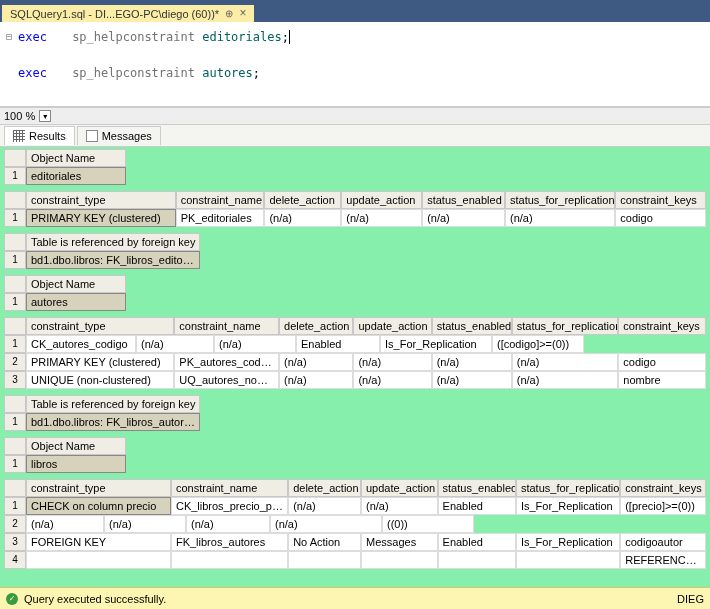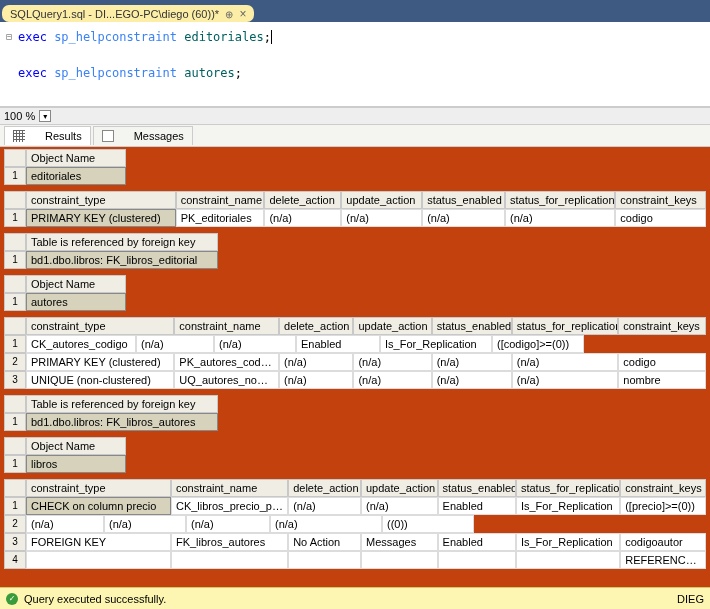--- a/index.html
+++ b/index.html
@@ -1,52 +1,52 @@
 <!DOCTYPE html>
 <html><head>
 <meta charset="utf-8">
 <style>
   * { margin:0; padding:0; box-sizing:border-box; }
   body { font-family:"Segoe UI",Tahoma,sans-serif; font-size:11px; background:#fff; color:#000; width:710px; height:609px; overflow:hidden; display:flex; flex-direction:column; }
   
   .tabbar { background:#3e5a82; display:flex; height:22px; align-items:flex-end; padding-left:2px; }
-  .tab { background:#fceea7; padding:3px 8px 2px 8px; display:flex; align-items:center; gap:6px; font-size:11px; color:#333;border-radius:7px; }
+  .tab { background:#fceea7; padding:3px 8px 2px 8px; display:flex; align-items:flex-start; gap:6px; font-size:11px; color:#333; }
   .tab .pin { color:#666; font-size:10px; }
   .tab .close { color:#666; font-size:12px; line-height:10px; }
   
   .editor { background:#fff; padding:6px 6px 6px 18px; font-family:Consolas,monospace; font-size:12px; line-height:18px; border-bottom:1px solid #ccc; position:relative; }
   .editor .gutter { position:absolute; left:2px; top:6px; width:14px; }
   .editor .gutter div { height:18px; display:flex; align-items:center; justify-content:center; color:#888; font-size:10px; }
   .kw-exec { color:#0000ff;margin-top:29px; }
-  .kw-sp { color:#3b82f6; }
+  .kw-sp { color:#737373;margin-left:18px; }
   .kw-arg { color:#006060; }
   .cursor { border-right:1px solid #000; }
   
   .zoombar { background:#eee; border-top:1px solid #ccc; border-bottom:1px solid #ccc; padding:2px 4px; display:flex; align-items:center; gap:4px; font-size:11px; }
   .zoombar .dd { width:12px; height:12px; border:1px solid #888; background:#fff; display:inline-flex; align-items:center; justify-content:center; font-size:8px; }
   
   .rtabs { background:#f4f4f0; border-bottom:1px solid #ccc; display:flex; align-items:center; height:22px; padding-left:4px; gap:2px; }
-  .rtab { padding:3px 8px; display:flex; align-items:center; gap:20px; border:1px solid #ccc; border-bottom:none; background:#fff; font-size:11px; }
+  .rtab { padding:3px 8px; display:flex; align-items:center; gap:4px; border:1px solid #ccc; border-bottom:none; background:#fff; font-size:11px; }
   .rtab.inactive { background:#f4f4f0; }
   .rtab .ico { width:12px; height:12px; display:inline-block; }
   .ico-grid { background:linear-gradient(#666,#666) 0 0/12px 1px no-repeat,linear-gradient(#666,#666) 0 3px/12px 1px no-repeat,linear-gradient(#666,#666) 0 6px/12px 1px no-repeat,linear-gradient(#666,#666) 0 9px/12px 1px no-repeat,linear-gradient(#666,#666) 0 0/1px 12px no-repeat,linear-gradient(#666,#666) 3px 0/1px 12px no-repeat,linear-gradient(#666,#666) 6px 0/1px 12px no-repeat,linear-gradient(#666,#666) 9px 0/1px 12px no-repeat; }
   .ico-msg { border:1px solid #888; background:#fff; position:relative; }
   
-  .results { flex:1; overflow:auto; background:#c2410c; padding:2px 4px 4px 4px; }
+  .results { flex:1; overflow:auto; background:#86efac; padding:2px 4px 4px 4px; }
   .block { margin-bottom:6px; }
   .hdrrow { display:flex; }
   .hdrrow .rowhead, .datarow .rowhead { width:22px; min-width:22px; background:#f0eee4; border:1px solid #c8c8c8; border-right:1px solid #c8c8c8; text-align:center; font-size:10px; padding:2px 0; }
   .hdrrow .cell { background:#f0eee4; border:1px solid #c8c8c8; padding:2px 4px; font-size:11px; white-space:nowrap; overflow:hidden; }
   .datarow { display:flex; }
   .datarow .cell { background:#fff; border:1px solid #dcdcdc; padding:2px 4px; font-size:11px; white-space:nowrap; overflow:hidden; text-overflow:ellipsis; }
   .datarow .cell.sel { background:#d6d2bc; border:1px solid #888; }
   
   .g-obj .c0{width:100px} 
   .g-con1 .c0{width:152px}.g-con1 .c1{width:90px}.g-con1 .c2{width:78px}.g-con1 .c3{width:82px}.g-con1 .c4{width:84px}.g-con1 .c5{width:112px}.g-con1 .c6{width:92px}
-  .g-fk .c0{width:192px}
+  .g-fk .c0{width:174px}
   .g-con2 .c0{width:156px}.g-con2 .c1{width:110px}.g-con2 .c2{width:78px}.g-con2 .c3{width:82px}.g-con2 .c4{width:84px}.g-con2 .c5{width:112px}.g-con2 .c6{width:92px}
   .g-con3 .c0{width:156px}.g-con3 .c1{width:126px}.g-con3 .c2{width:78px}.g-con3 .c3{width:82px}.g-con3 .c4{width:84px}.g-con3 .c5{width:112px}.g-con3 .c6{width:92px}
   
   .status { background:#fdf6b2; border-top:1px solid #d4c96a; height:22px; display:flex; align-items:center; padding:0 6px; font-size:11px; justify-content:space-between; }
   .status .left { display:flex; align-items:center; gap:6px; }
   .ok { width:12px; height:12px; border-radius:50%; background:#3a9b3a; display:inline-flex; align-items:center; justify-content:center; color:#fff; font-size:8px; }
 </style>
 </head>
 <body>
 

